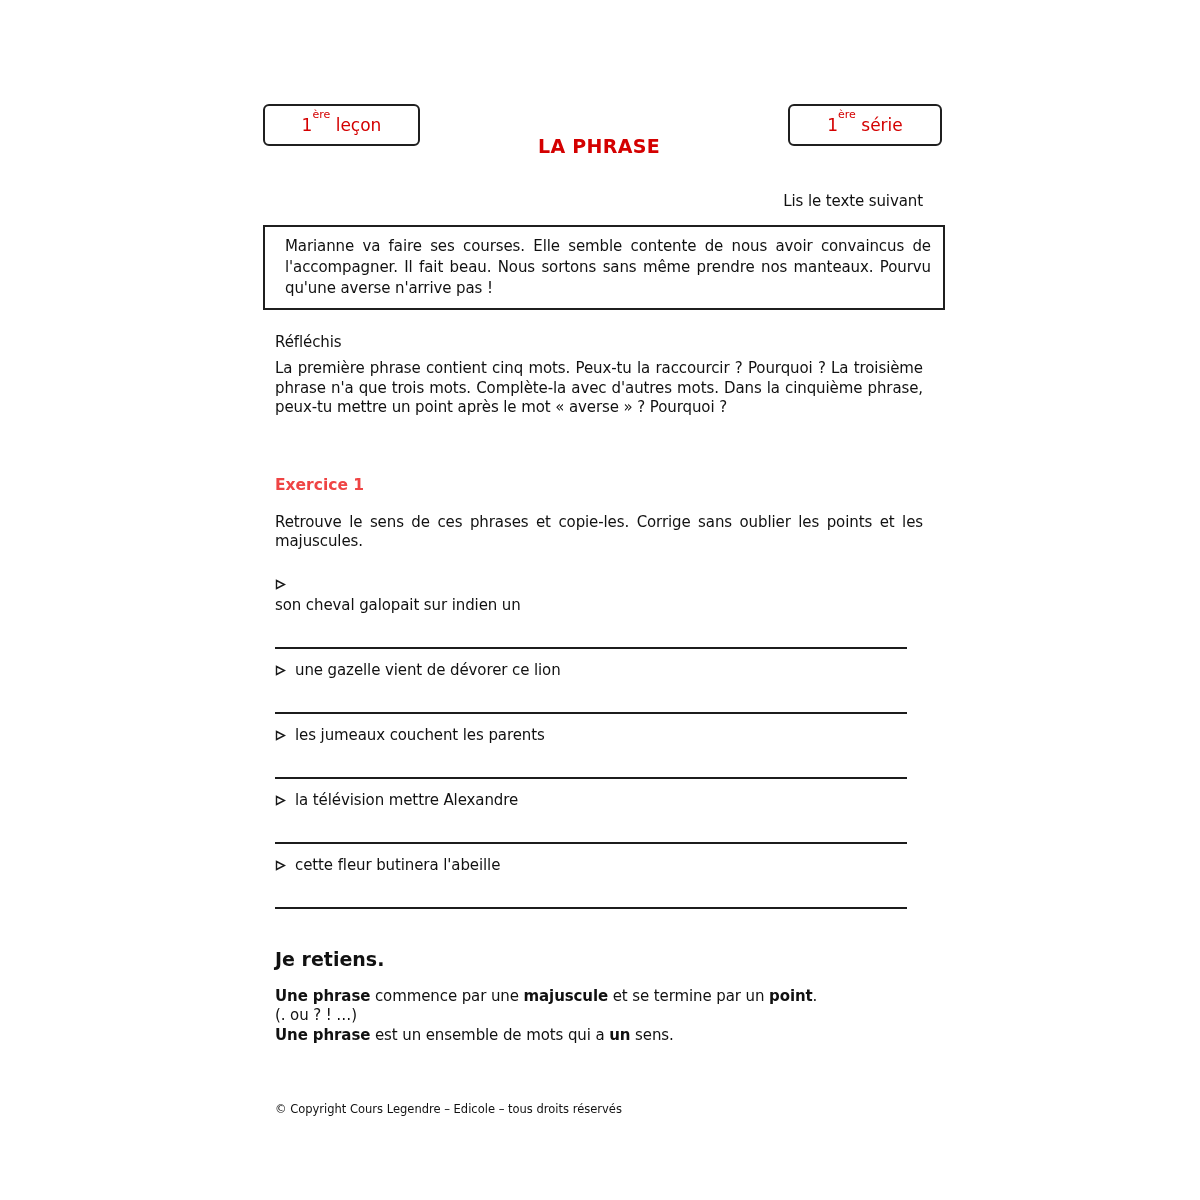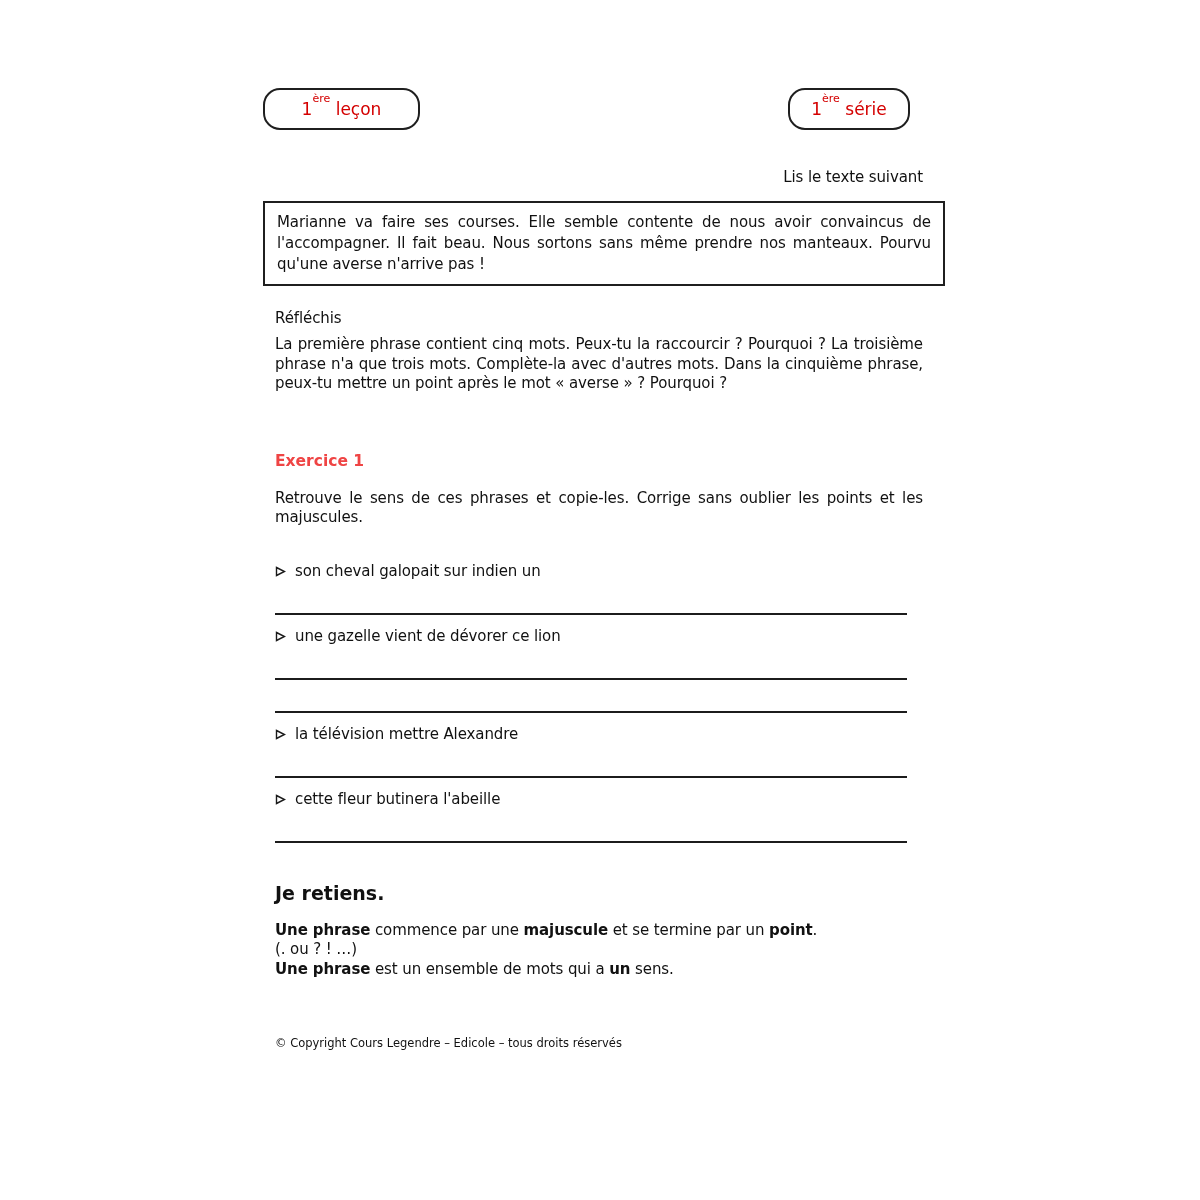--- a/index.html
+++ b/index.html
@@ -12,48 +12,48 @@
   }
   .page {
     position: relative;
     width: 1200px; height: 1200px;
     padding: 88px 277px 0 275px;
     background: #ffffff;
   }
   
   .label-box {
     position: absolute;
-    top: 88px; height: 42px;
+    top: 104px; height: 42px;
     border: 2px solid #1f1f1f;
-    border-radius: 17px;
+    border-radius: 6px;
     display: flex; align-items: center; justify-content: center;
     color: #d40000;
     font-size: 17px;
     background: #ffffff;
   }
   .label-box .sup { font-size: 11px; vertical-align: super; line-height: 1; position: relative; top: -6px; }
   .box-left  { left: 263px; width: 157px; }
-  .box-right { left: 788px; width: 122px; }
+  .box-right { left: 788px; width: 154px; }
   .header-spacer { height: 46px; }
   .doc-title {
     text-align: center;
     color: #d40000;
     font-weight: bold;
     font-size: 19px;
     line-height: 24px;
     letter-spacing: 0.3px;
   }
   .body-text { font-size: 15px; line-height: 21px; letter-spacing: -0.1px; }
   .lis-label { margin-top: 33px; text-align: right; }
   .text-box {
     margin-top: 13px;
     margin-left: -12px;
     width: 682px;
     border: 2px solid #1f1f1f;
-    padding: 9px 12px 9px 12px;
+    padding: 9px 12px 9px 20px;
     text-align: justify;
   }
   .reflechis-label { margin-top: 22px; }
   .reflechis-text {
     margin-top: 6px;
     line-height: 19.5px;
     text-align: justify;
   }
   .exercice-title {
     margin-top: 57px;
@@ -65,21 +65,21 @@
   .instruction {
     margin-top: 17px;
     line-height: 19.5px;
     text-align: justify;
   }
   .ex-item {
     margin-top: 11px;
     display: flex; align-items: baseline;
     line-height: 21px;
   }
-  .ex-item.first { margin-top: 33px; }
+  .ex-item.first { margin-top: 22px; flex-direction: column; }
   .ex-item .bullet {
     width: 20px; flex: 0 0 20px;
     position: relative; top: 1px;
   }
   .answer-line {
     margin-top: 31px;
     width: 632px; height: 0;
     border-top: 2px solid #1c1c1c;
   }
   .je-retiens {
@@ -104,20 +104,21 @@
 
   <div class="label-box box-left">
     <span><span>1</span><span class="sup">ère</span><span> leçon</span></span>
   </div>
   <div class="label-box box-right">
     <span><span>1</span><span class="sup">ère</span><span> série</span></span>
   </div>
 
   <div class="header-spacer"></div>
 
+  <div class="doc-title">LA PHRASE</div>
 
   <div class="body-text lis-label">Lis le texte suivant</div>
 
   <div class="body-text text-box">Marianne va faire ses courses. Elle semble contente de nous avoir convaincus de l'accompagner. Il fait beau. Nous sortons sans même prendre nos manteaux. Pourvu qu'une averse n'arrive pas !</div>
 
   <div class="body-text reflechis-label">Réfléchis</div>
 
   <div class="body-text reflechis-text">La première phrase contient cinq mots. Peux-tu la raccourcir ? Pourquoi ? La troisième phrase n'a que trois mots. Complète-la avec d'autres mots. Dans la cinquième phrase, peux-tu mettre un point après le mot « averse » ? Pourquoi ?</div>
 
   <div class="exercice-title">Exercice 1</div>
@@ -133,20 +134,26 @@
   <div class="answer-line"></div>
 
   <div class="body-text ex-item">
     <span class="bullet"><svg width="11" height="11" viewBox="0 0 11 11">
           <path d="M1.5 1.5 L9.5 5.5 L1.5 9.5 Z" fill="none" stroke="#1a1a1a" stroke-width="1.4" stroke-linejoin="miter"></path>
         </svg></span>
     <span>une gazelle vient de dévorer ce lion</span>
   </div>
   <div class="answer-line"></div>
 
+  <div class="body-text ex-item">
+    <span class="bullet"><svg width="11" height="11" viewBox="0 0 11 11">
+          <path d="M1.5 1.5 L9.5 5.5 L1.5 9.5 Z" fill="none" stroke="#1a1a1a" stroke-width="1.4" stroke-linejoin="miter"></path>
+        </svg></span>
+    <span>les jumeaux couchent les parents</span>
+  </div>
   <div class="answer-line"></div>
 
   <div class="body-text ex-item">
     <span class="bullet"><svg width="11" height="11" viewBox="0 0 11 11">
           <path d="M1.5 1.5 L9.5 5.5 L1.5 9.5 Z" fill="none" stroke="#1a1a1a" stroke-width="1.4" stroke-linejoin="miter"></path>
         </svg></span>
     <span>la télévision mettre Alexandre</span>
   </div>
   <div class="answer-line"></div>
 

